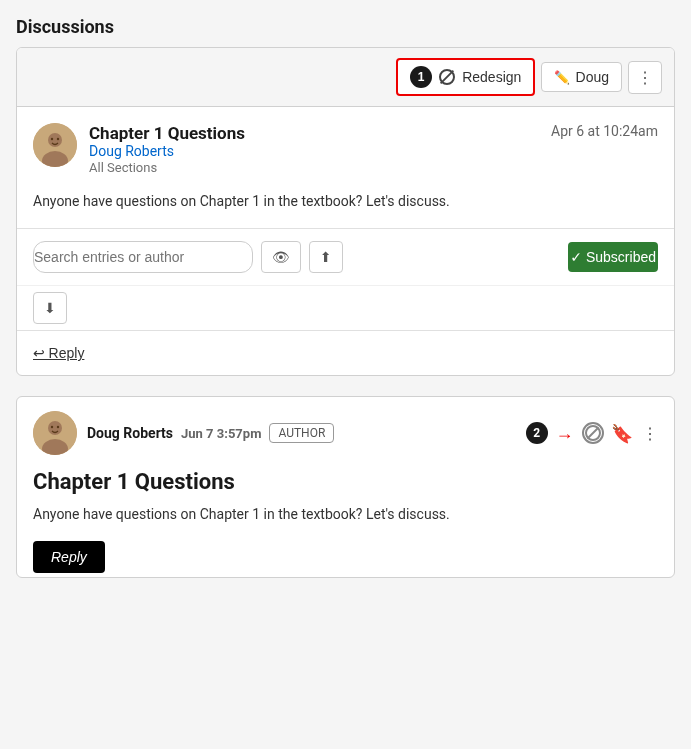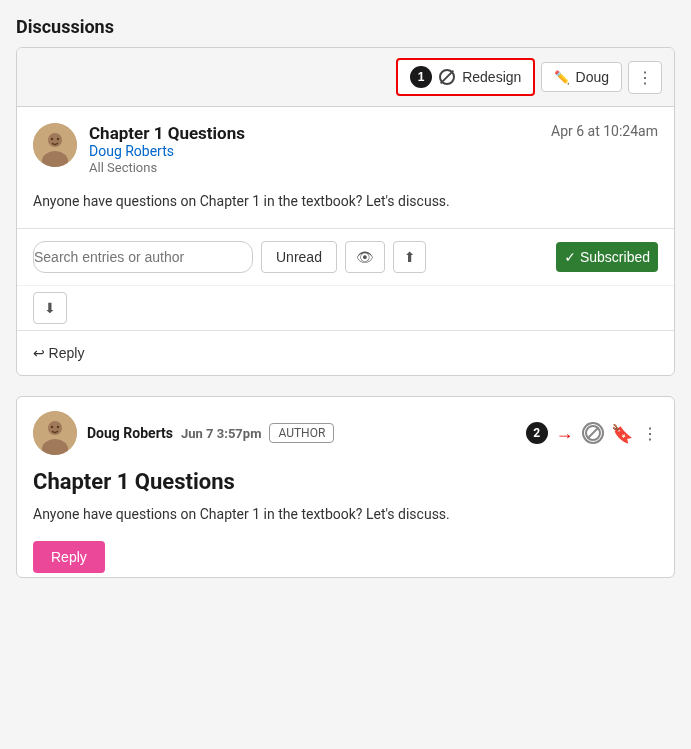--- a/index.html
+++ b/index.html
@@ -191,21 +191,21 @@
       justify-content: center;
       font-size: 14px;
       color: #555;
     }
 
     .subscribed-btn {
       background: #2e7d32;
       color: #fff;
       border: none;
       border-radius: 4px;
-      padding: 7px 8px;
+      padding: 7px 2px;
       font-size: 14px;
       cursor: pointer;
       display: flex;
       align-items: center;
       gap: 5px;
       margin-left: auto;
     }
 
     .second-row-btns {
       border-top: 1px solid #f0f0f0;
@@ -215,20 +215,21 @@
       gap: 8px;
     }
 
     
     .reply-bar {
       border-top: 1px solid #e0e0e0;
       padding: 14px 16px;
       display: flex;
       align-items: center;
       gap: 8px;
+      text-decoration: underline;
     }
 
     .reply-btn-classic {
       background: none;
       border: none;
       color: #333;
       font-size: 14px;
       cursor: pointer;
       display: flex;
       align-items: center;
@@ -325,28 +326,29 @@
     }
 
     .redesign-body {
       font-size: 14px;
       color: #333;
       padding: 0 16px 16px 16px;
       line-height: 1.5;
     }
 
     .redesign-reply-btn {
-      background: #ec4899;
+      background: #000000;
       color: #fff;
       border: none;
       border-radius: 4px;
       padding: 8px 18px;
       font-size: 14px;
       cursor: pointer;
       margin: 0 16px 4px 16px;
+      font-style: italic;
     }
 
     .no-icon-circle-sm {
       display: inline-flex;
       align-items: center;
       justify-content: center;
       width: 16px;
       height: 16px;
       border: 2px solid #444;
       border-radius: 50%;
@@ -408,21 +410,20 @@
       </div>
       <div class="discussion-header-right">
         <span class="discussion-timestamp">Apr 6 at 10:24am</span>
       </div>
     </div>
 
     <div class="discussion-body">Anyone have questions on Chapter 1 in the textbook? Let's discuss.</div>
 
     <div class="filter-bar">
       <input class="search-input" type="text" placeholder="Search entries or author" style="">
-      <button class="filter-btn">Unread</button>
       <button class="icon-btn">
         <span>👁</span>
       </button>
       <button class="icon-btn">
         <span>⬆</span>
       </button>
       <button class="subscribed-btn">✓ Subscribed</button>
     </div>
     <div class="second-row-btns">
       <button class="icon-btn">

